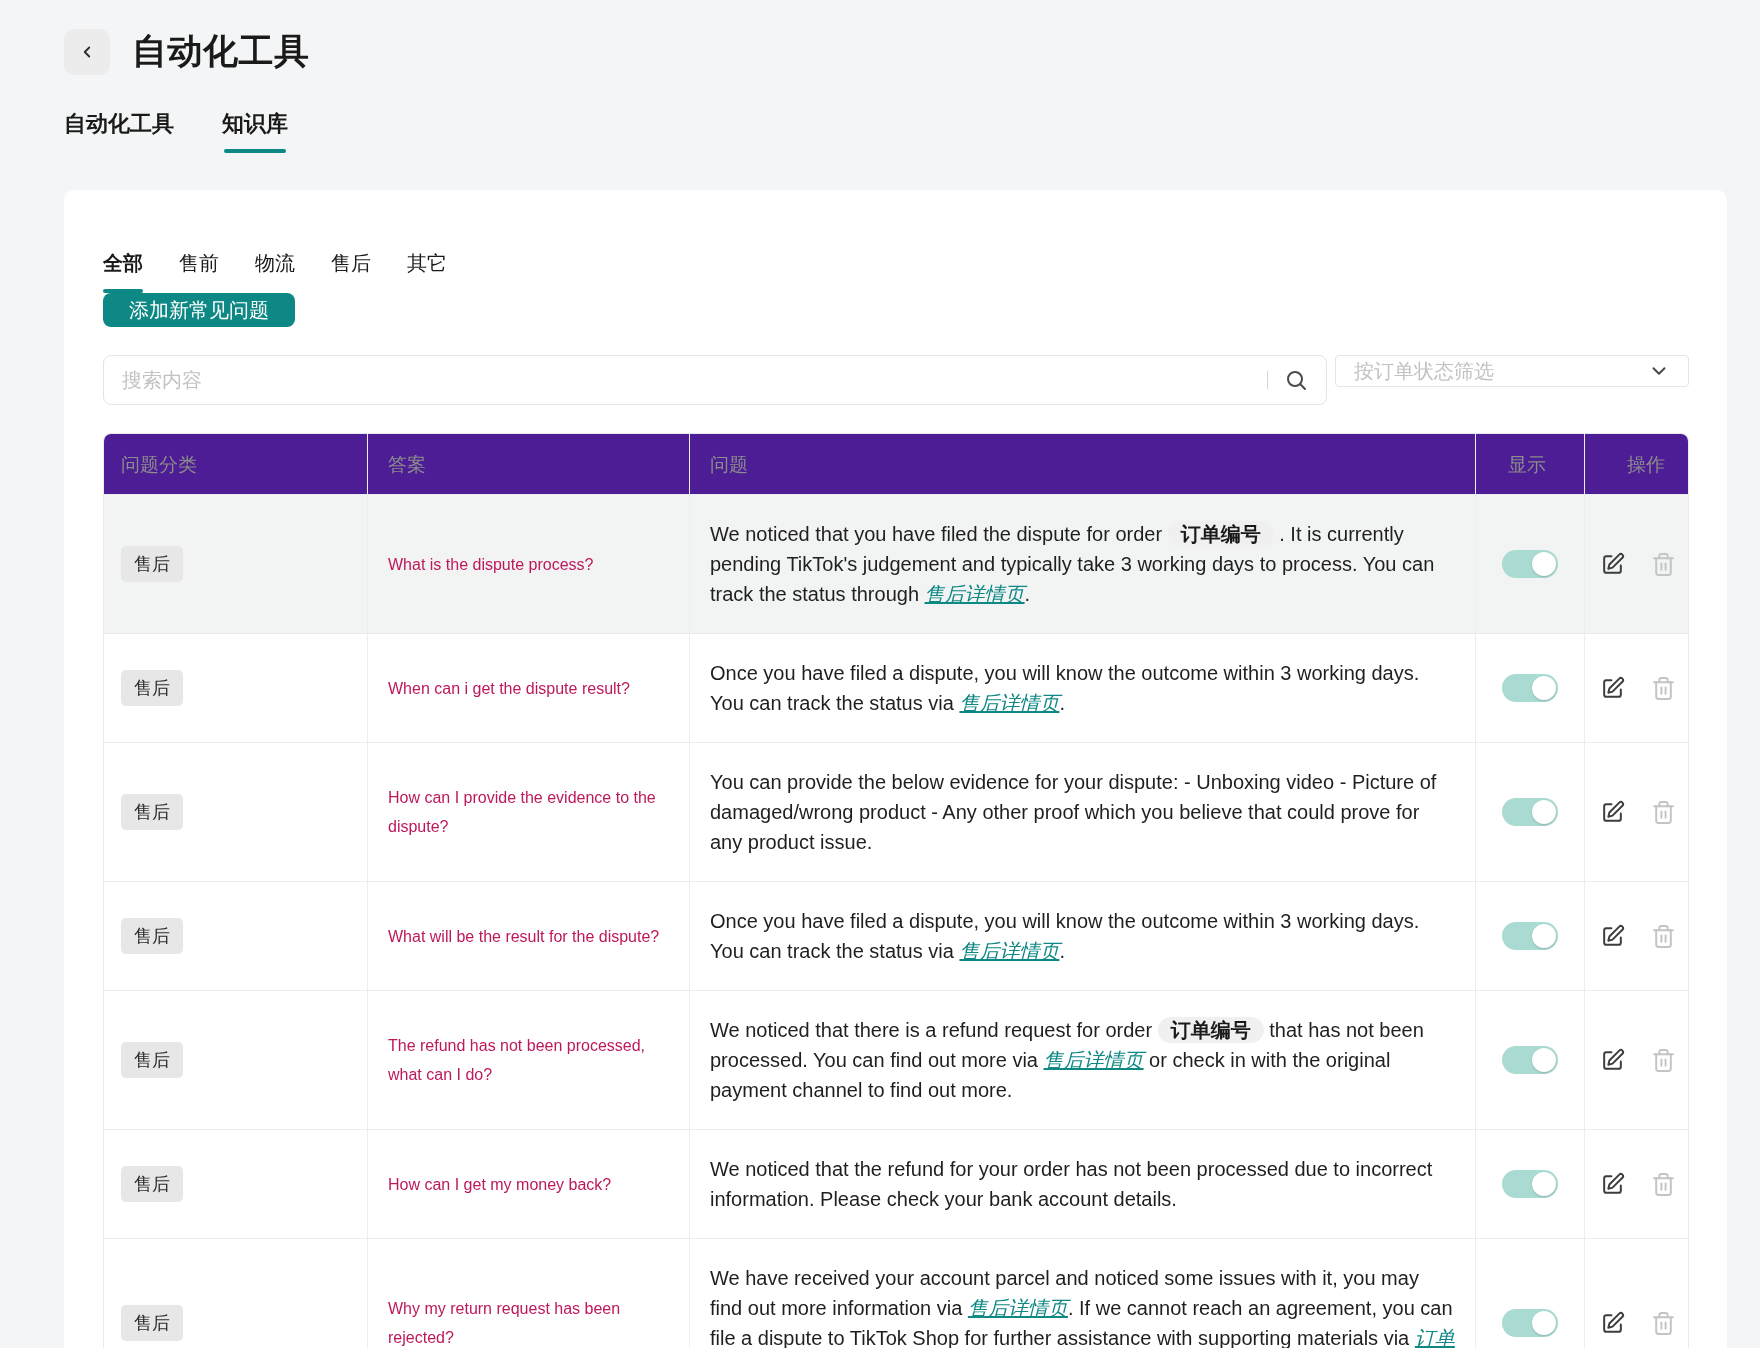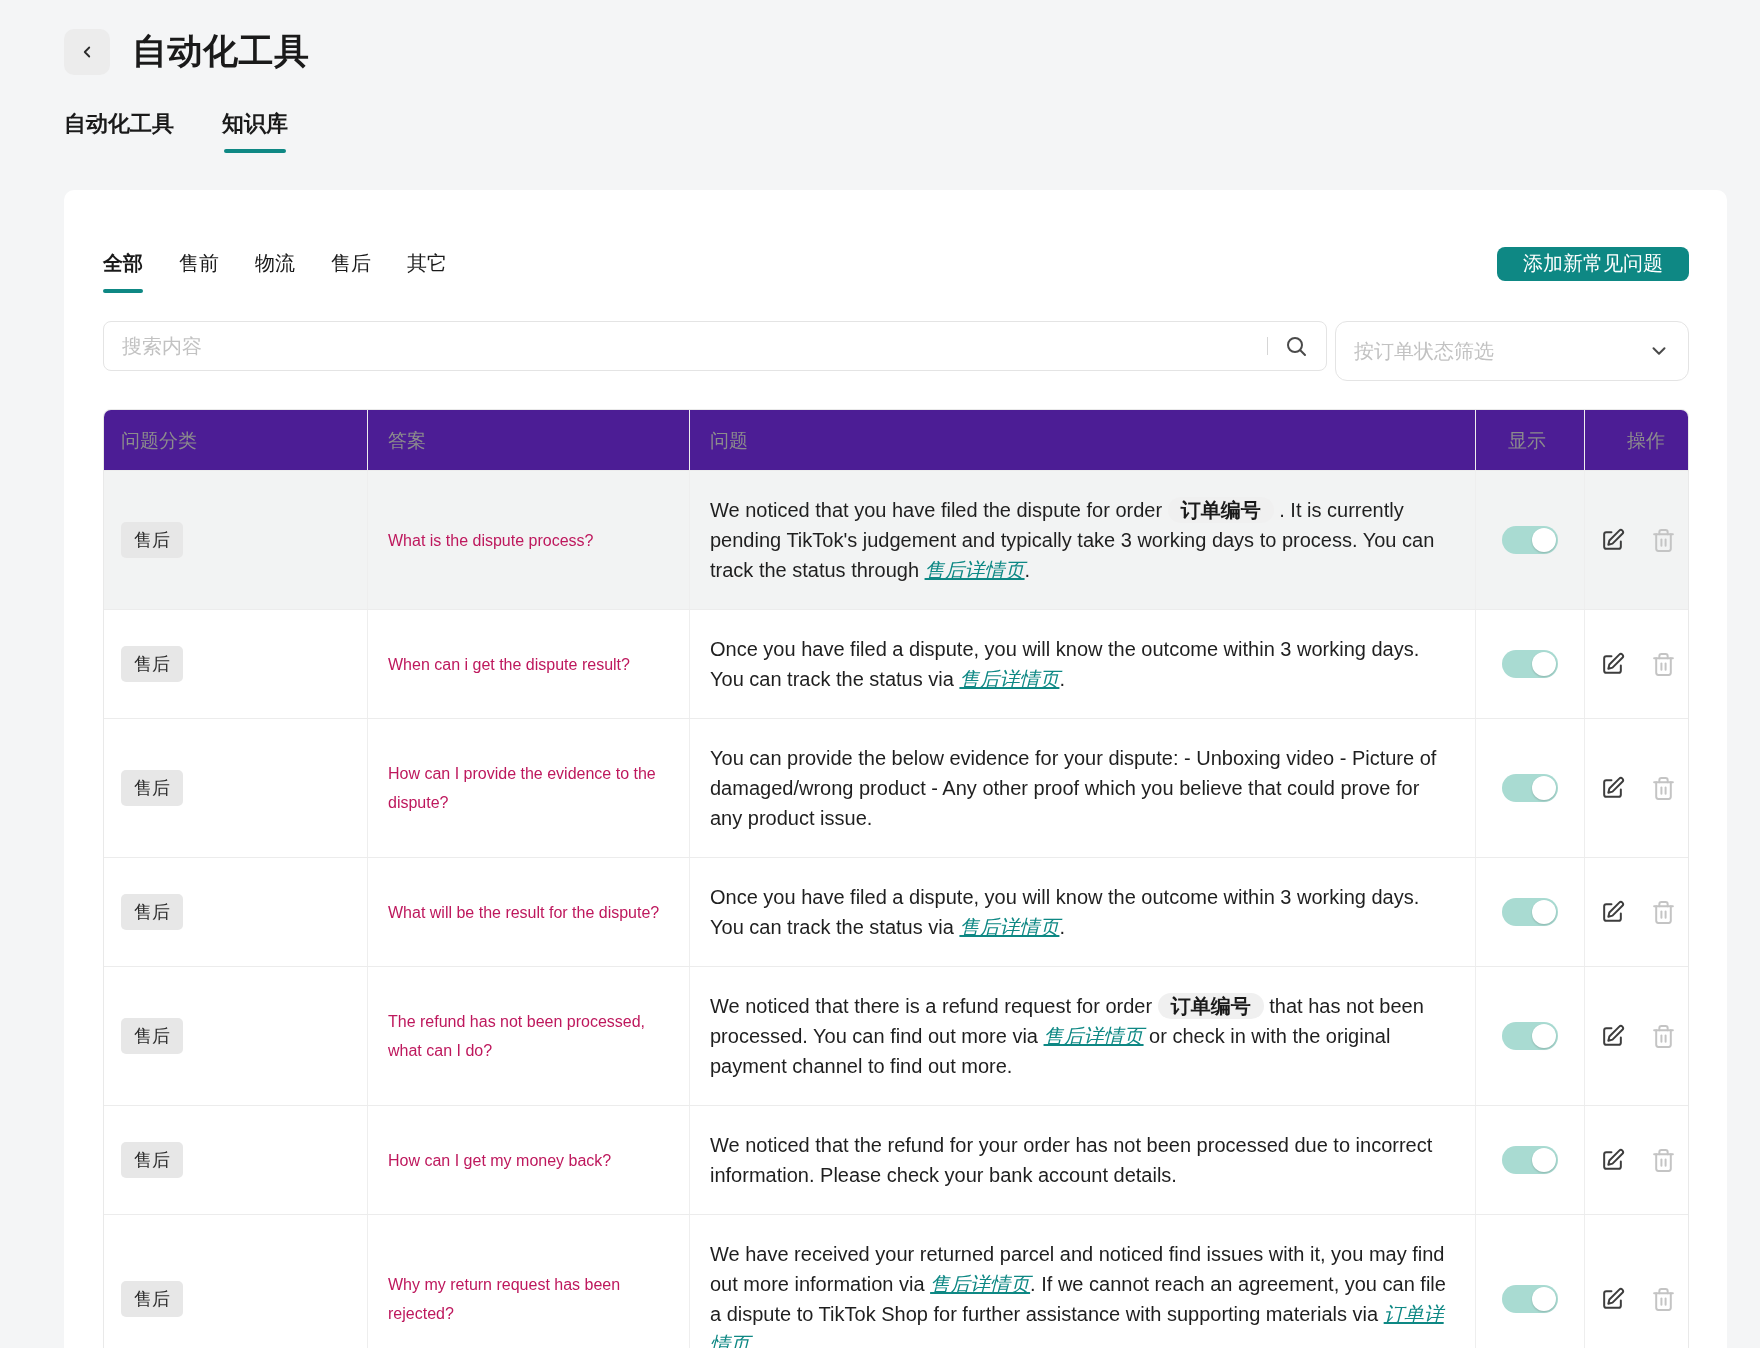--- a/index.html
+++ b/index.html
@@ -25,21 +25,21 @@
     content:""; position:absolute; left:2px; right:2px; bottom:0; height:4px;
     background:var(--accent); border-radius:2px;
   }
 
   
   .card {
     position:absolute; left:64px; right:33px; top:190px; bottom:-20px;
     background:#ffffff; border-radius:10px; padding:44px 38px 0 39px; overflow:hidden;
   }
 
-  .filter-row { display:flex; align-items:center; justify-content:space-between; }
+  .filter-row { display:flex; align-items:flex-start; justify-content:space-between;flex-direction:column; }
   .filter-tabs { display:flex; gap:36px; padding-top:16px; }
   .filter-tab { font-size:20px; color:#1a1a1a; padding-bottom:16px; position:relative; cursor:pointer; }
   .filter-tab.active { font-weight:700; }
   .filter-tab.active::after {
     content:""; position:absolute; left:0; right:0; bottom:0; height:4px;
     background:var(--accent); border-radius:2px;
   }
   .add-btn {
     background:var(--accent); color:#fff; font-size:20px; border:none; cursor:pointer;
     height:34px; padding:0 26px; border-radius:8px; font-family:inherit;
@@ -49,21 +49,21 @@
   .search-box {
     flex:1; height:50px; border:1px solid #e4e4e4; border-radius:8px;
     display:flex; align-items:center; padding:0 18px; background:#fff;
   }
   .search-box input {
     flex:1; border:none; outline:none; font-size:20px; font-family:inherit; color:#333; background:transparent;
   }
   .search-box input::placeholder { color:#c2c2c2; }
   .caret-divider { width:1px; height:18px; background:#d6d6d6; margin-right:16px; }
   .select-box {
-    width:354px; height:60px; border:1px solid #e4e4e4; border-radius:12px;
+    width:354px; height:32px; border:1px solid #e4e4e4; border-radius:4px;
     display:flex; align-items:center; justify-content:space-between; padding:0 18px; cursor:pointer; background:#fff;
   }
   .select-placeholder { font-size:20px; color:#c2c2c2; }
 
   
   .faq-table { margin-top:28px; border:1px solid #e9e9e9; border-bottom:none; border-radius:8px 8px 0 0; overflow:hidden; }
   .t-row { display:grid; grid-template-columns:263px 322px 786px 109px 107px; }
   .t-head { background:#4c1d95; }
   .t-head .t-cell { color:#8c8c8c; font-size:19px; padding:18px 20px 16px 20px; }
   .t-body .t-row { border-top:1px solid #ececec; background:#fff; }
@@ -331,21 +331,21 @@
                 </svg>
       </span>
     </div>
   </div>
 
   <div class="t-row">
     <div class="t-cell cell-category">
       <span class="cat-badge">售后</span>
     </div>
     <div class="t-cell cell-question">Why my return request has been rejected?</div>
-    <div class="t-cell cell-answer"><span>We have received your returned parcel and noticed find issues with it, you may find out more information via </span><a class="answer-link">售后详情页</a><span>. If we cannot reach an agreement, you can file a dispute to TikTok Shop for further assistance with supporting materials via </span><a class="answer-link">订单详情页</a><span>.</span></div>
+    <div class="t-cell cell-answer"><span>We have received your account parcel and noticed some issues with it, you may find out more information via </span><a class="answer-link">售后详情页</a><span>. If we cannot reach an agreement, you can file a dispute to TikTok Shop for further assistance with supporting materials via </span><a class="answer-link">订单详情页</a><span>.</span></div>
     <div class="t-cell cell-display">
       <div class="toggle">
                 <div class="knob"></div>
               </div>
     </div>
     <div class="t-cell cell-actions">
       <span class="icon-btn">
         <svg width="25" height="25" viewBox="0 0 24 24" fill="none" stroke="#3d3d3d" stroke-width="1.9" stroke-linecap="round" stroke-linejoin="round">
                   <path d="M11 4H6a2 2 0 0 0-2 2v12a2 2 0 0 0 2 2h12a2 2 0 0 0 2-2v-5"></path>
                   <path d="M18.5 2.5a2.12 2.12 0 0 1 3 3L12 15l-4 1 1-4 9.5-9.5z"></path>

